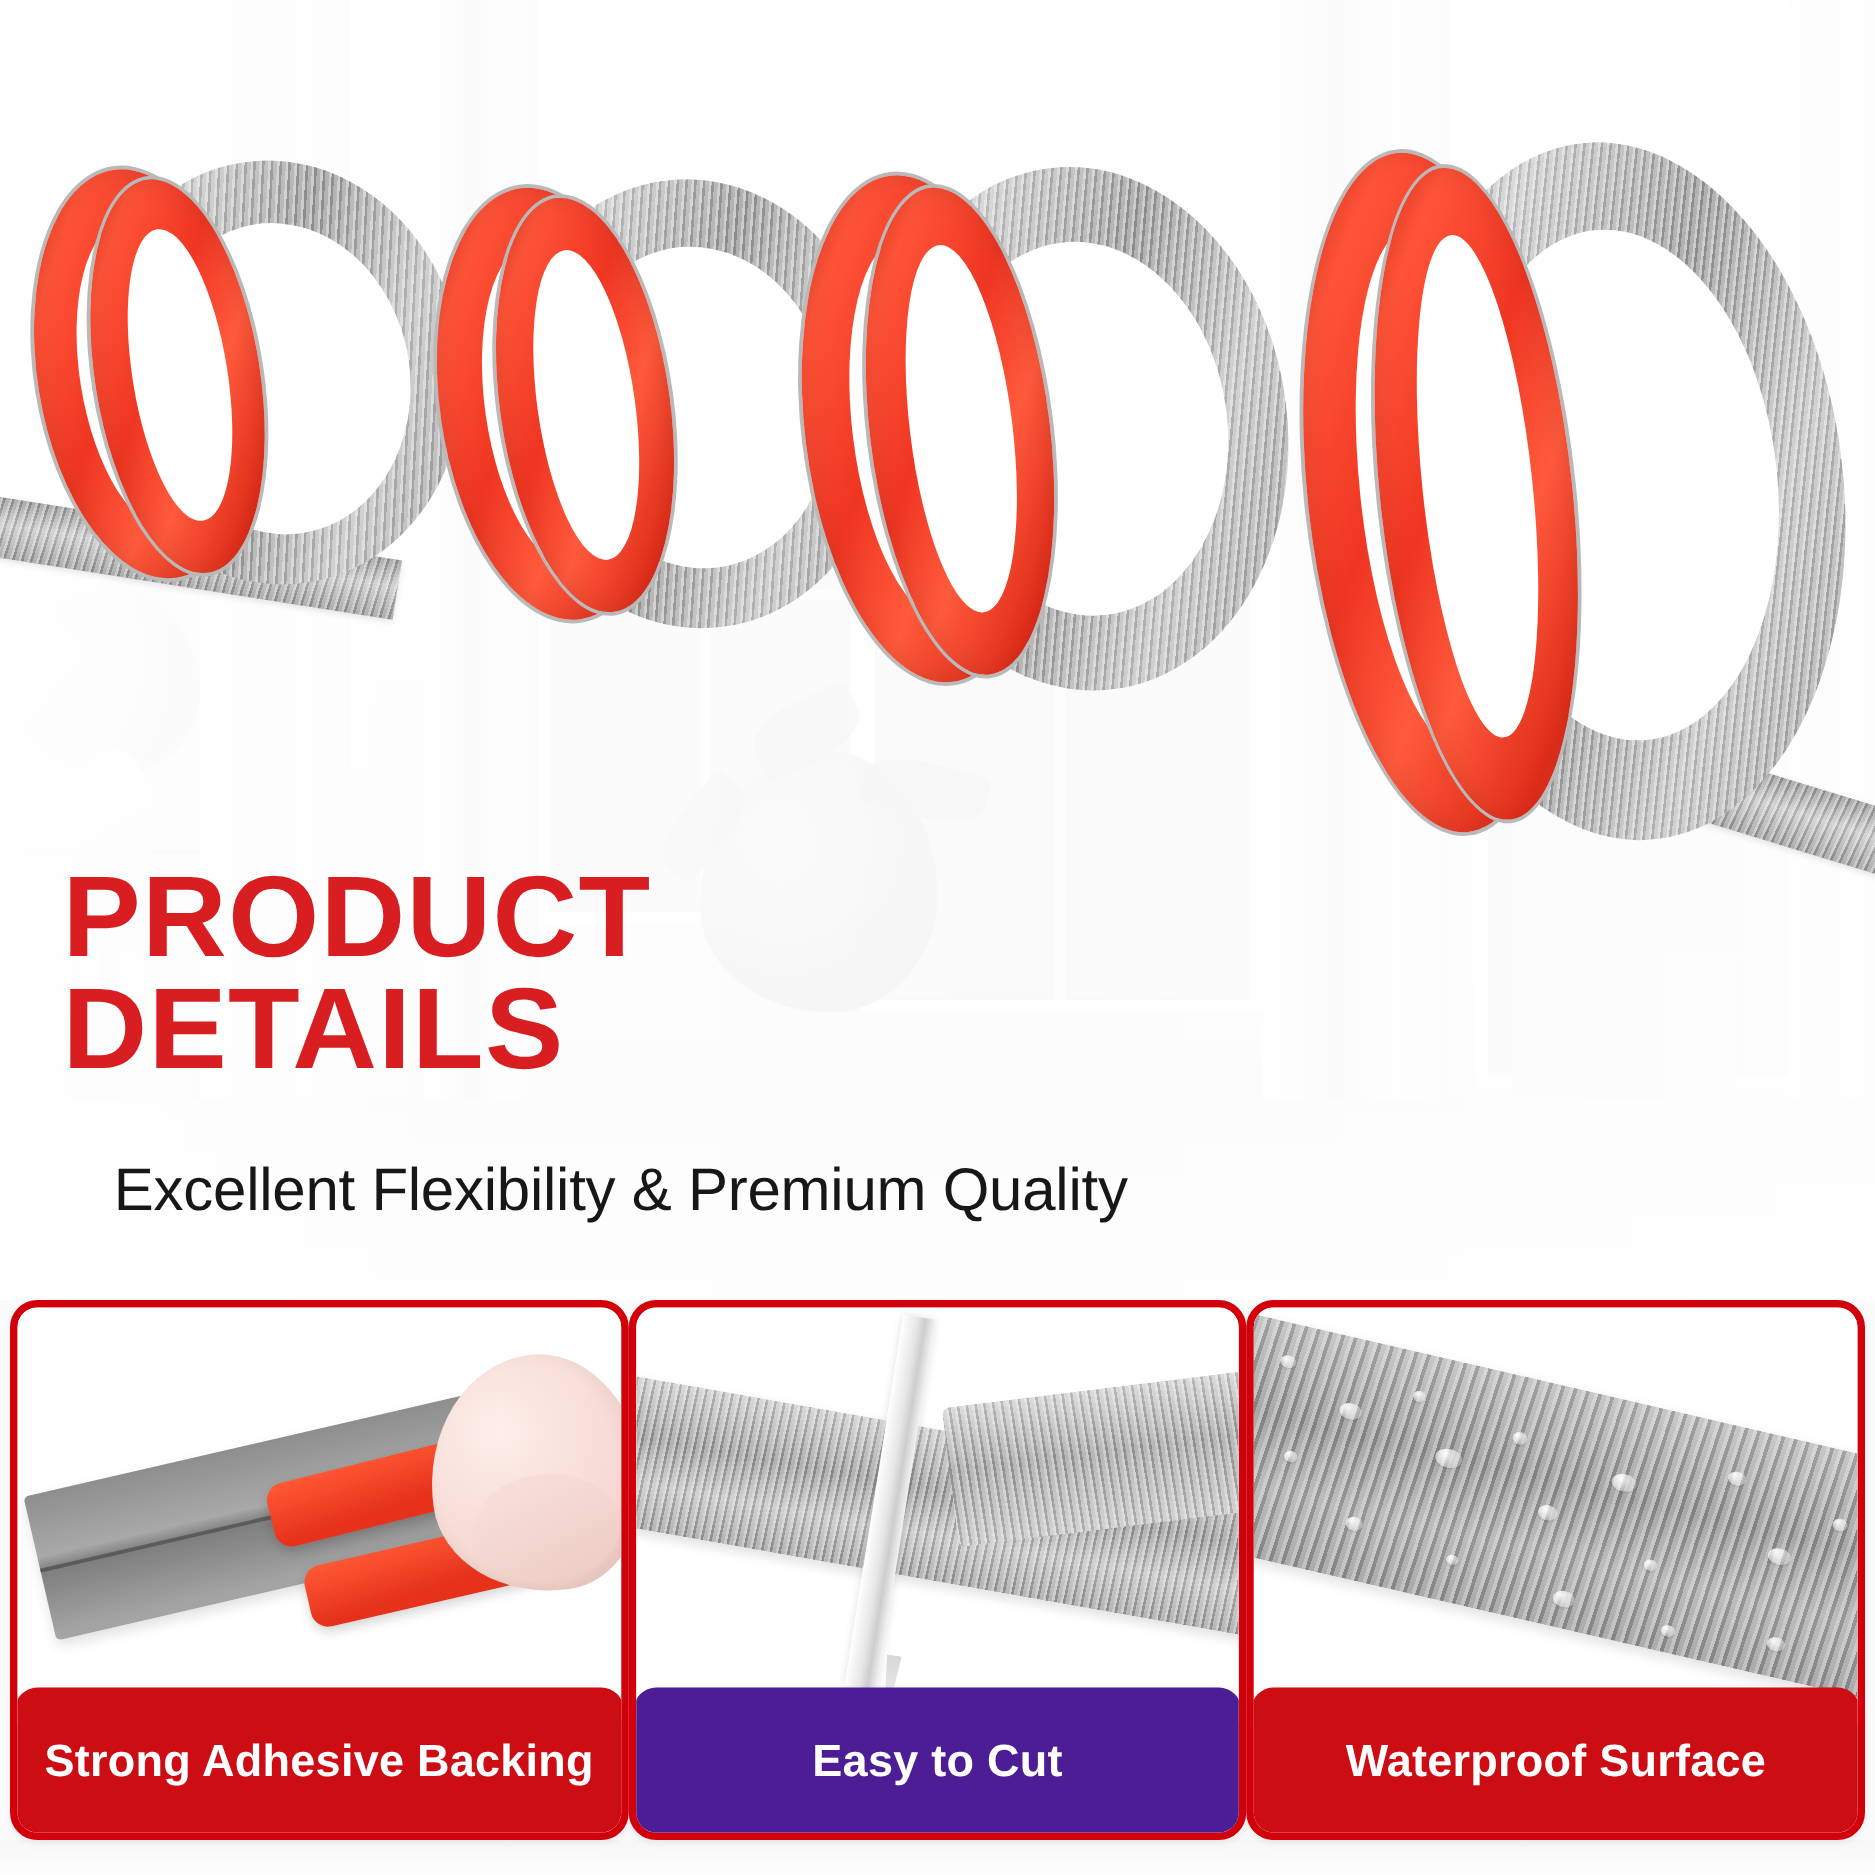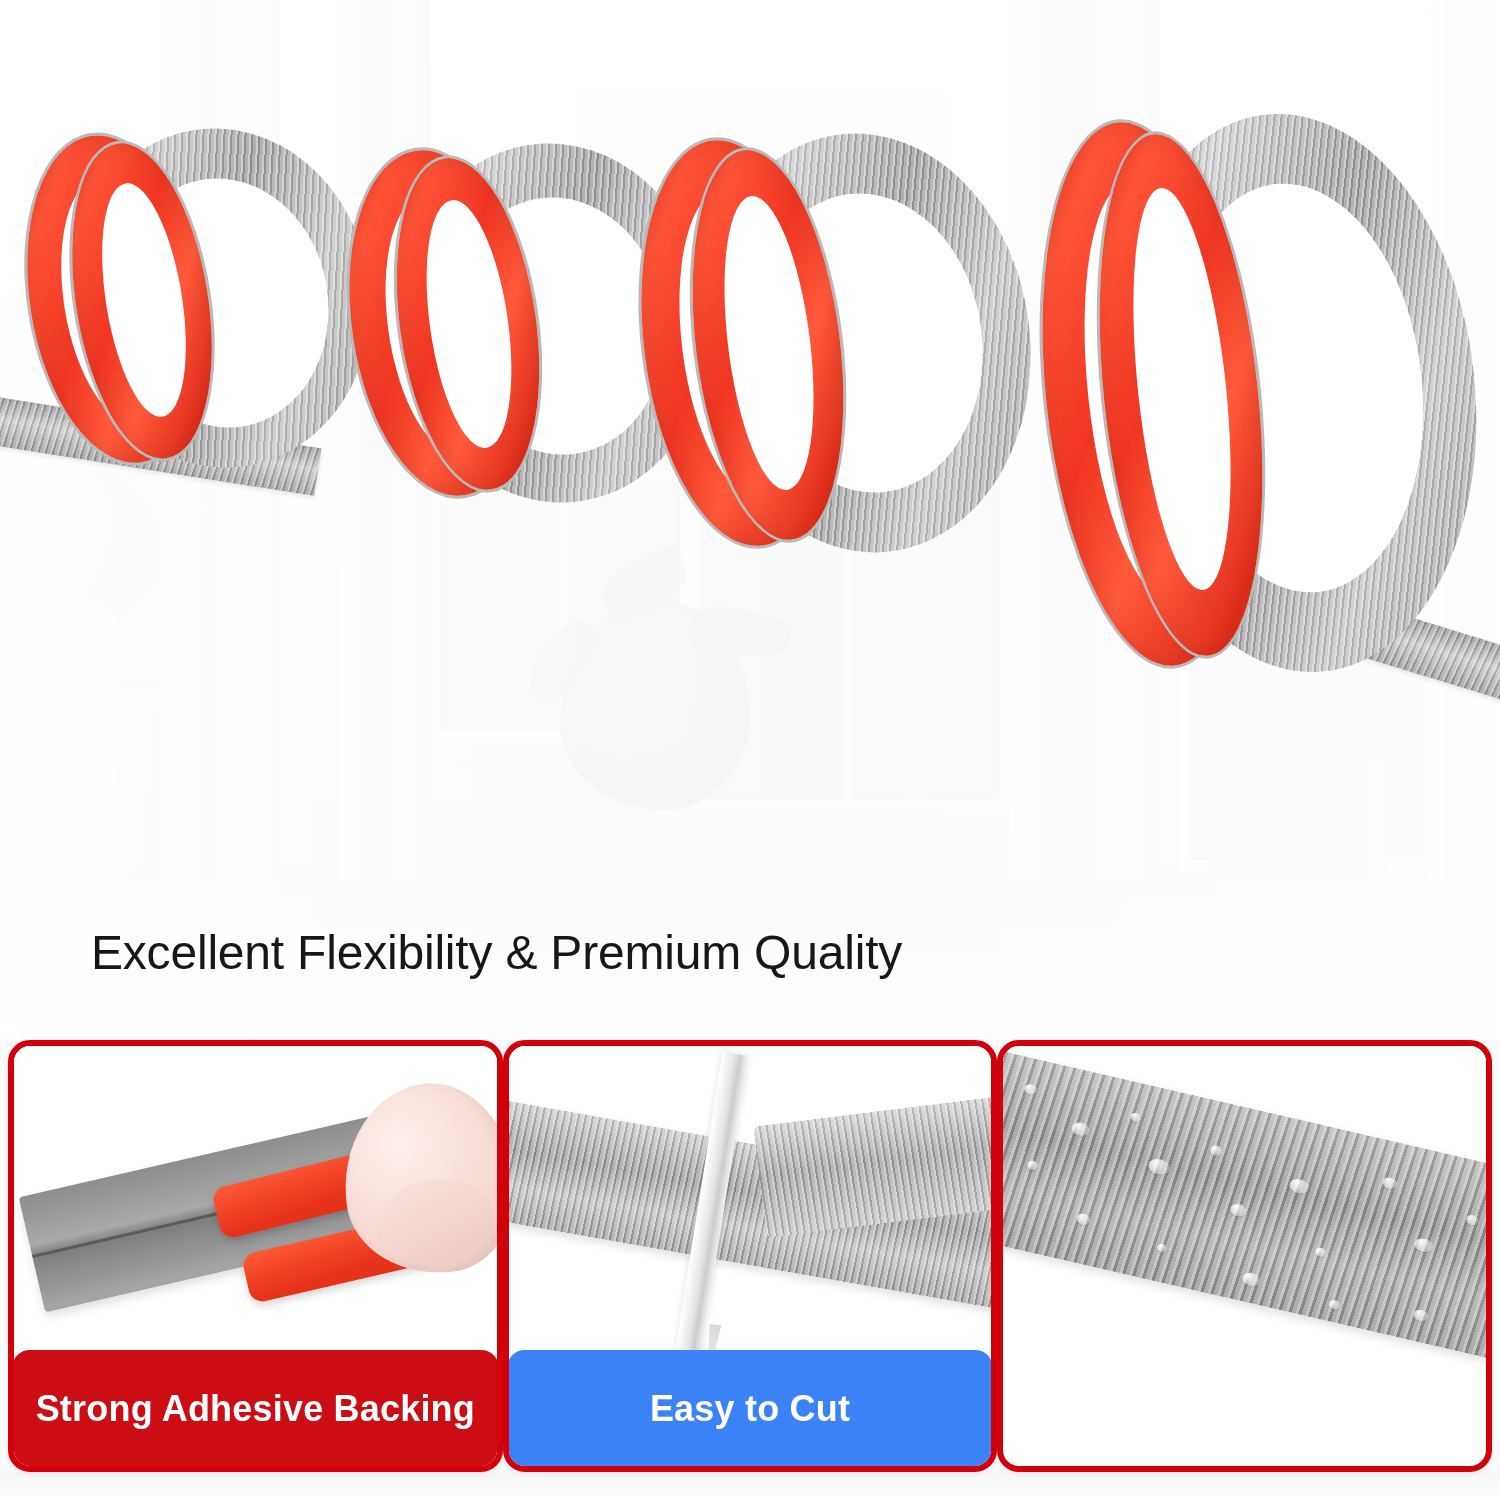--- a/index.html
+++ b/index.html
@@ -213,20 +213,26 @@
     <div class="coil" style="left:1020px;top:45px;">
       <div class="ring grey" style="left:95px;top:8px;width:360px;height:560px;transform:rotate(-6deg);"></div>
       <div class="ring mask" style="left:152px;top:78px;width:250px;height:410px;transform:rotate(-6deg);"></div>
       <div class="ring red" style="left:26px;top:16px;width:200px;height:546px;transform:rotate(-6deg);"></div>
       <div class="ring mask" style="left:68px;top:76px;width:124px;height:420px;transform:rotate(-6deg);"></div>
       <div class="ring red" style="left:84px;top:28px;width:154px;height:524px;transform:rotate(-6deg);"></div>
       <div class="ring mask" style="left:118px;top:82px;width:88px;height:404px;transform:rotate(-6deg);"></div>
     </div>
   </div>
 
+  <div class="headline">
+    <h1 style="color: rgb(216, 30, 32);">
+      <span>PRODUCT</span>
+      <span class="l2">DETAILS</span>
+    </h1>
+  </div>
   <div class="subtitle" style="color: rgb(23, 23, 23);">Excellent Flexibility &amp; Premium Quality</div>
 
   <div class="panels">
 
     <div class="panel" style="border-color: rgb(210, 0, 11);">
       <div class="photo">
         <div class="p1-strip"></div>
         <div class="p1-liner p1-l1"></div>
         <div class="p1-liner p1-l2"></div>
         <div class="p1-hand"></div>
@@ -234,21 +240,21 @@
       <div class="caption" style="background: rgb(204, 13, 20);">Strong Adhesive Backing</div>
     </div>
 
     <div class="panel" style="border-color: rgb(210, 0, 11);">
       <div class="photo">
         <div class="p2-strip"></div>
         <div class="p2-strip2"></div>
         <div class="p2-blade"></div>
         <div class="p2-tip"></div>
       </div>
-      <div class="caption" style="background: #3b82f6;">Easy to Cut</div>
+      <div class="caption" style="background: #4c1d95;">Easy to Cut</div>
     </div>
 
     <div class="panel" style="border-color: rgb(210, 0, 11);">
       <div class="photo">
         <div class="p3-strip">
           <div class="drop" style="left:40px;top:26px;width:13px;height:10px"></div>
           <div class="drop" style="left:95px;top:52px;width:18px;height:13px"></div>
           <div class="drop" style="left:150px;top:30px;width:10px;height:9px"></div>
           <div class="drop" style="left:178px;top:70px;width:22px;height:15px"></div>
           <div class="drop" style="left:235px;top:44px;width:12px;height:10px"></div>
@@ -260,17 +266,18 @@
           <div class="drop" style="left:500px;top:54px;width:12px;height:10px"></div>
 
           <div class="drop" style="left:120px;top:140px;width:14px;height:11px"></div>
           <div class="drop" style="left:205px;top:152px;width:10px;height:8px"></div>
           <div class="drop" style="left:295px;top:160px;width:18px;height:13px"></div>
           <div class="drop" style="left:385px;top:168px;width:12px;height:9px"></div>
           <div class="drop" style="left:470px;top:158px;width:15px;height:11px"></div>
           <div class="drop" style="left:60px;top:100px;width:11px;height:9px"></div>
         </div>
       </div>
+      <div class="caption" style="background: rgb(204, 13, 20);">Waterproof Surface</div>
     </div>
   </div>
 
   <div class="bottom-strip"></div>
 </div>
 
 </body></html>

